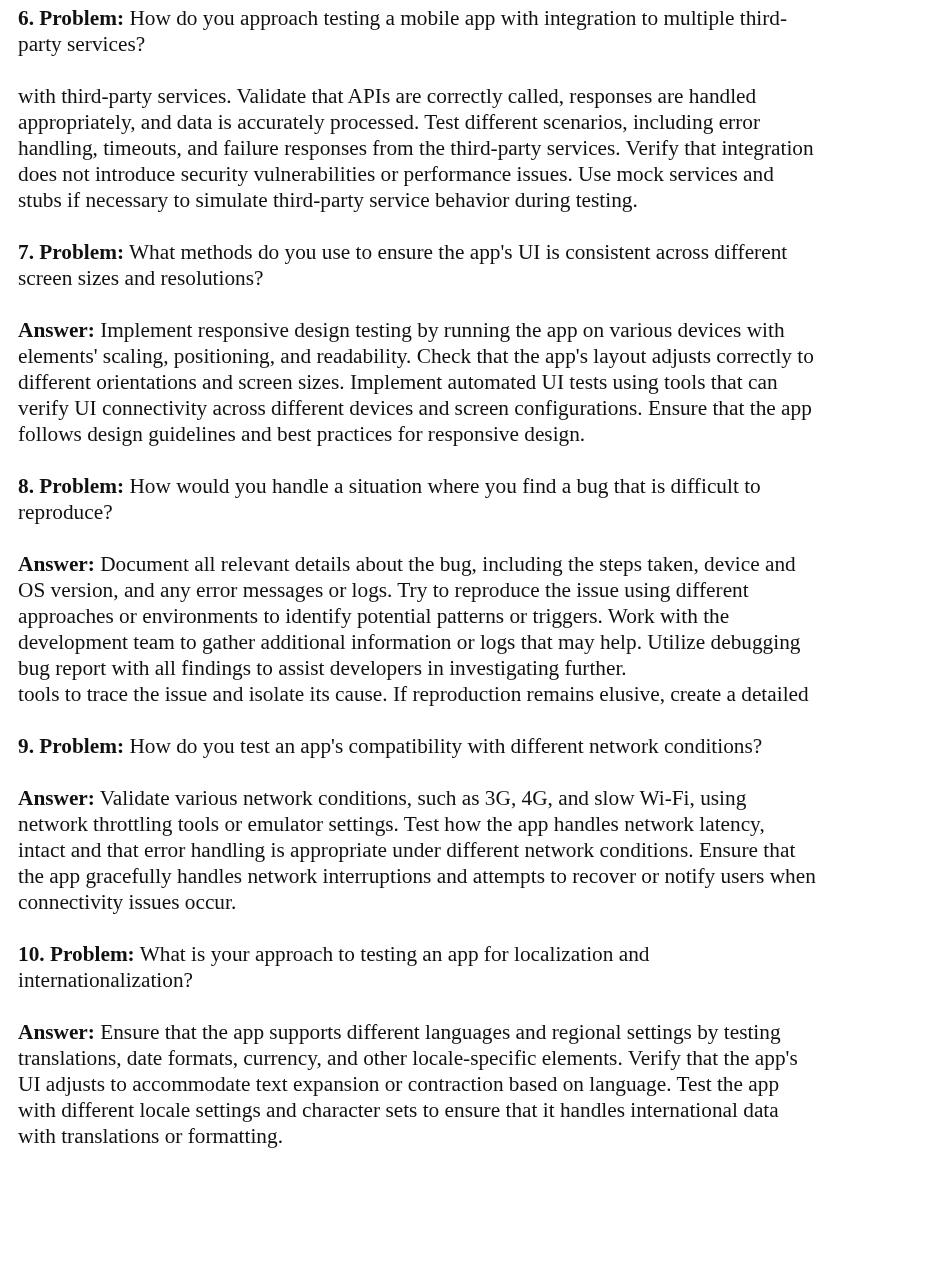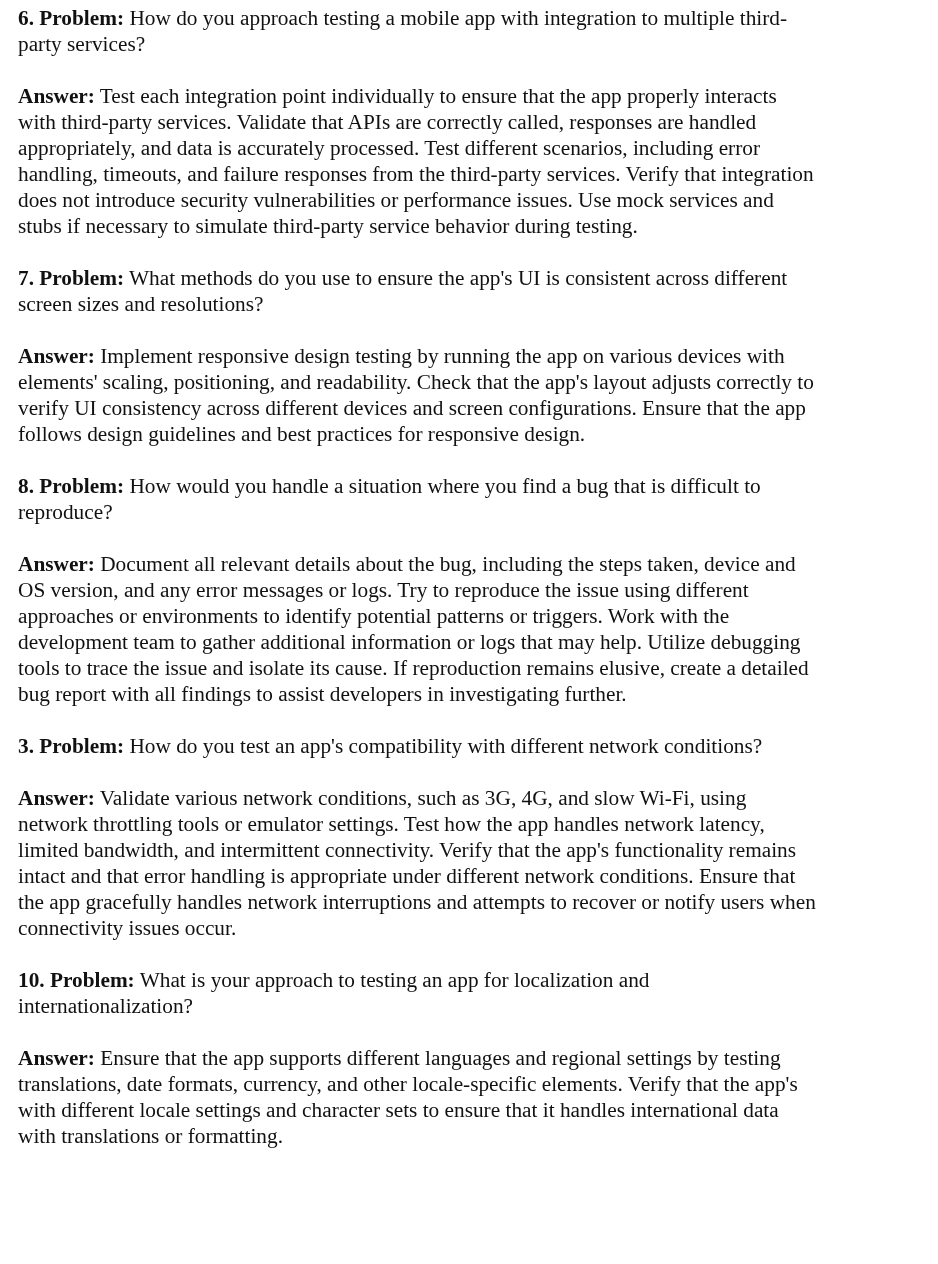--- a/index.html
+++ b/index.html
@@ -40,73 +40,73 @@
 <body>
 
 <div class="page">
   <div id="qa-list">
       <div class="qa">
         <div class="para">
           <span class="line"><span class="label">6. Problem:</span><span> How do you approach testing a mobile app with integration to multiple third-</span></span>
           <span class="line"><span>party services?</span></span>
         </div>
         <div class="para">
-          <span class="line"><span class="label">Answer:</span><span> Test each integration point individually to ensure that the app properly interacts</span></span>
           <span class="line"><span>with third-party services. Validate that APIs are correctly called, responses are handled</span></span>
           <span class="line"><span>appropriately, and data is accurately processed. Test different scenarios, including error</span></span>
           <span class="line"><span>handling, timeouts, and failure responses from the third-party services. Verify that integration</span></span>
           <span class="line"><span>does not introduce security vulnerabilities or performance issues. Use mock services and</span></span>
           <span class="line"><span>stubs if necessary to simulate third-party service behavior during testing.</span></span>
         </div>
       </div>
       <div class="qa">
         <div class="para">
           <span class="line"><span class="label">7. Problem:</span><span> What methods do you use to ensure the app's UI is consistent across different</span></span>
           <span class="line"><span>screen sizes and resolutions?</span></span>
         </div>
         <div class="para">
           <span class="line"><span class="label">Answer:</span><span> Implement responsive design testing by running the app on various devices with</span></span>
           <span class="line"><span>elements' scaling, positioning, and readability. Check that the app's layout adjusts correctly to</span></span>
-          <span class="line"><span>verify UI consistency across different devices and screen configurations. Ensure that the app</span></span>
+          <span class="line"><span>different orientations and screen sizes. Implement automated UI tests using tools that can</span></span>
+          <span class="line"><span>verify UI connectivity across different devices and screen configurations. Ensure that the app</span></span>
           <span class="line"><span>follows design guidelines and best practices for responsive design.</span></span>
         </div>
       </div>
       <div class="qa">
         <div class="para">
           <span class="line"><span class="label">8. Problem:</span><span> How would you handle a situation where you find a bug that is difficult to</span></span>
           <span class="line"><span>reproduce?</span></span>
         </div>
         <div class="para">
           <span class="line"><span class="label">Answer:</span><span> Document all relevant details about the bug, including the steps taken, device and</span></span>
           <span class="line"><span>OS version, and any error messages or logs. Try to reproduce the issue using different</span></span>
           <span class="line"><span>approaches or environments to identify potential patterns or triggers. Work with the</span></span>
           <span class="line"><span>development team to gather additional information or logs that may help. Utilize debugging</span></span>
+          <span class="line"><span>bug report with all findings to assist developers in investigating further.</span></span>
           <span class="line"><span>tools to trace the issue and isolate its cause. If reproduction remains elusive, create a detailed</span></span>
-          <span class="line"><span>bug report with all findings to assist developers in investigating further.</span></span>
         </div>
       </div>
       <div class="qa">
         <div class="para">
-          <span class="line"><span class="label">3. Problem:</span><span> How do you test an app's compatibility with different network conditions?</span></span>
+          <span class="line"><span class="label">9. Problem:</span><span> How do you test an app's compatibility with different network conditions?</span></span>
         </div>
         <div class="para">
           <span class="line"><span class="label">Answer:</span><span> Validate various network conditions, such as 3G, 4G, and slow Wi-Fi, using</span></span>
           <span class="line"><span>network throttling tools or emulator settings. Test how the app handles network latency,</span></span>
-          <span class="line"><span>limited bandwidth, and intermittent connectivity. Verify that the app's functionality remains</span></span>
           <span class="line"><span>intact and that error handling is appropriate under different network conditions. Ensure that</span></span>
           <span class="line"><span>the app gracefully handles network interruptions and attempts to recover or notify users when</span></span>
           <span class="line"><span>connectivity issues occur.</span></span>
         </div>
       </div>
       <div class="qa">
         <div class="para">
           <span class="line"><span class="label">10. Problem:</span><span> What is your approach to testing an app for localization and</span></span>
           <span class="line"><span>internationalization?</span></span>
         </div>
         <div class="para">
           <span class="line"><span class="label">Answer:</span><span> Ensure that the app supports different languages and regional settings by testing</span></span>
           <span class="line"><span>translations, date formats, currency, and other locale-specific elements. Verify that the app's</span></span>
+          <span class="line"><span>UI adjusts to accommodate text expansion or contraction based on language. Test the app</span></span>
           <span class="line"><span>with different locale settings and character sets to ensure that it handles international data</span></span>
           <span class="line"><span>with translations or formatting.</span></span>
         </div>
       </div>
     </div>
 </div>
 
 </body></html>

